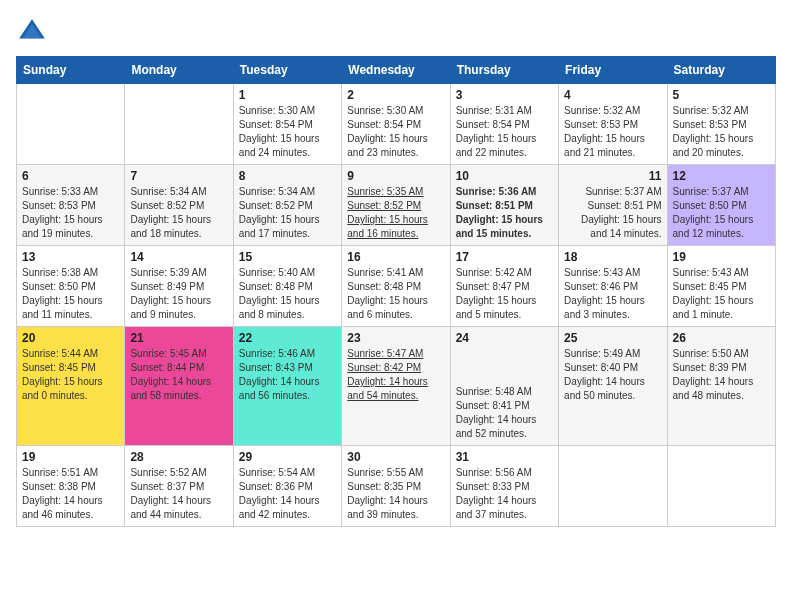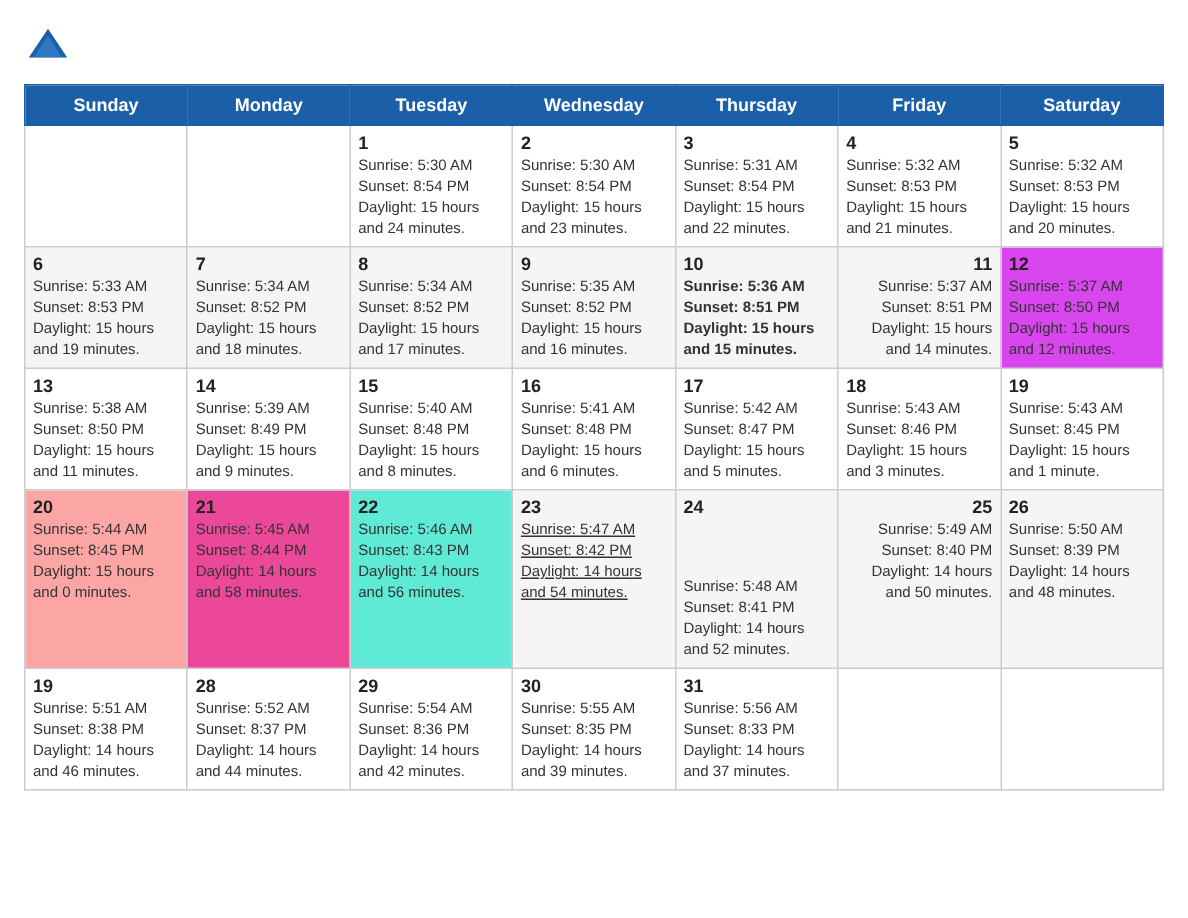--- a/index.html
+++ b/index.html
@@ -45,21 +45,21 @@
       color: #555;
     }
     .calendar {
       width: 100%;
       border-collapse: collapse;
       font-size: 10.5px;
     }
     .calendar th {
       background-color: #1a5fa8;
       color: #fff;
-      text-align: center;
+      text-align: left;
       padding: 6px 6px;
       font-size: 12px;
       font-weight: bold;
       border: 1px solid #1a5fa8;
     }
     .calendar td {
       border: 1px solid #ccc;
       vertical-align: top;
       padding: 4px 5px;
       width: 108px;
@@ -165,37 +165,37 @@
 Daylight: 15 hours and 18 minutes.</div>
         </td>
         <td style="background: rgb(245, 245, 245);">
           <div class="day-num">8</div>
           <div class="day-info" style="white-space: pre-line;">Sunrise: 5:34 AM
 Sunset: 8:52 PM
 Daylight: 15 hours and 17 minutes.</div>
         </td>
         <td style="background: rgb(245, 245, 245);">
           <div class="day-num">9</div>
-          <div class="day-info" style="white-space: pre-line;">Sunrise: 5:35 AM
+          <div class="day-info" style="white-space: pre-line; text-decoration: underline;">Sunrise: 5:35 AM
 Sunset: 8:52 PM
 Daylight: 15 hours and 16 minutes.</div>
         </td>
         <td style="background: rgb(245, 245, 245);">
           <div class="day-num">10</div>
           <div class="day-info" style="white-space: pre-line; font-weight: bold;">Sunrise: 5:36 AM
 Sunset: 8:51 PM
 Daylight: 15 hours and 15 minutes.</div>
         </td>
         <td style="background: rgb(245, 245, 245); text-align: right;">
           <div class="day-num">11</div>
           <div class="day-info" style="white-space: pre-line;">Sunrise: 5:37 AM
 Sunset: 8:51 PM
 Daylight: 15 hours and 14 minutes.</div>
         </td>
-        <td style="background: #d946ef; margin-top: 37px;">
+        <td style="background: #c4b5fd; margin-top: 37px;">
           <div class="day-num">12</div>
           <div class="day-info" style="white-space: pre-line;">Sunrise: 5:37 AM
 Sunset: 8:50 PM
 Daylight: 15 hours and 12 minutes.</div>
         </td>
       </tr>
       <tr>
         <td>
           <div class="day-num">13</div>
           <div class="day-info" style="white-space: pre-line;">Sunrise: 5:38 AM
@@ -233,21 +233,21 @@
 Daylight: 15 hours and 3 minutes.</div>
         </td>
         <td>
           <div class="day-num">19</div>
           <div class="day-info" style="white-space: pre-line;">Sunrise: 5:43 AM
 Sunset: 8:45 PM
 Daylight: 15 hours and 1 minute.</div>
         </td>
       </tr>
       <tr>
-        <td style="background: #fca5a5;">
+        <td style="background: #fde047;">
           <div class="day-num">20</div>
           <div class="day-info" style="white-space: pre-line;">Sunrise: 5:44 AM
 Sunset: 8:45 PM
 Daylight: 15 hours and 0 minutes.</div>
         </td>
         <td style="background: #ec4899;">
           <div class="day-num">21</div>
           <div class="day-info" style="white-space: pre-line;">Sunrise: 5:45 AM
 Sunset: 8:44 PM
 Daylight: 14 hours and 58 minutes.</div>
@@ -263,21 +263,21 @@
           <div class="day-info" style="white-space: pre-line; text-decoration: underline;">Sunrise: 5:47 AM
 Sunset: 8:42 PM
 Daylight: 14 hours and 54 minutes.</div>
         </td>
         <td style="background: rgb(245, 245, 245);">
           <div class="day-num">24</div>
           <div class="day-info" style="white-space: pre-line; margin-top: 40px;">Sunrise: 5:48 AM
 Sunset: 8:41 PM
 Daylight: 14 hours and 52 minutes.</div>
         </td>
-        <td style="background: rgb(245, 245, 245); text-align: right;">
+        <td style="background: rgb(245, 245, 245);">
           <div class="day-num">25</div>
           <div class="day-info" style="white-space: pre-line;">Sunrise: 5:49 AM
 Sunset: 8:40 PM
 Daylight: 14 hours and 50 minutes.</div>
         </td>
         <td style="background: rgb(245, 245, 245);">
           <div class="day-num">26</div>
           <div class="day-info" style="white-space: pre-line;">Sunrise: 5:50 AM
 Sunset: 8:39 PM
 Daylight: 14 hours and 48 minutes.</div>

